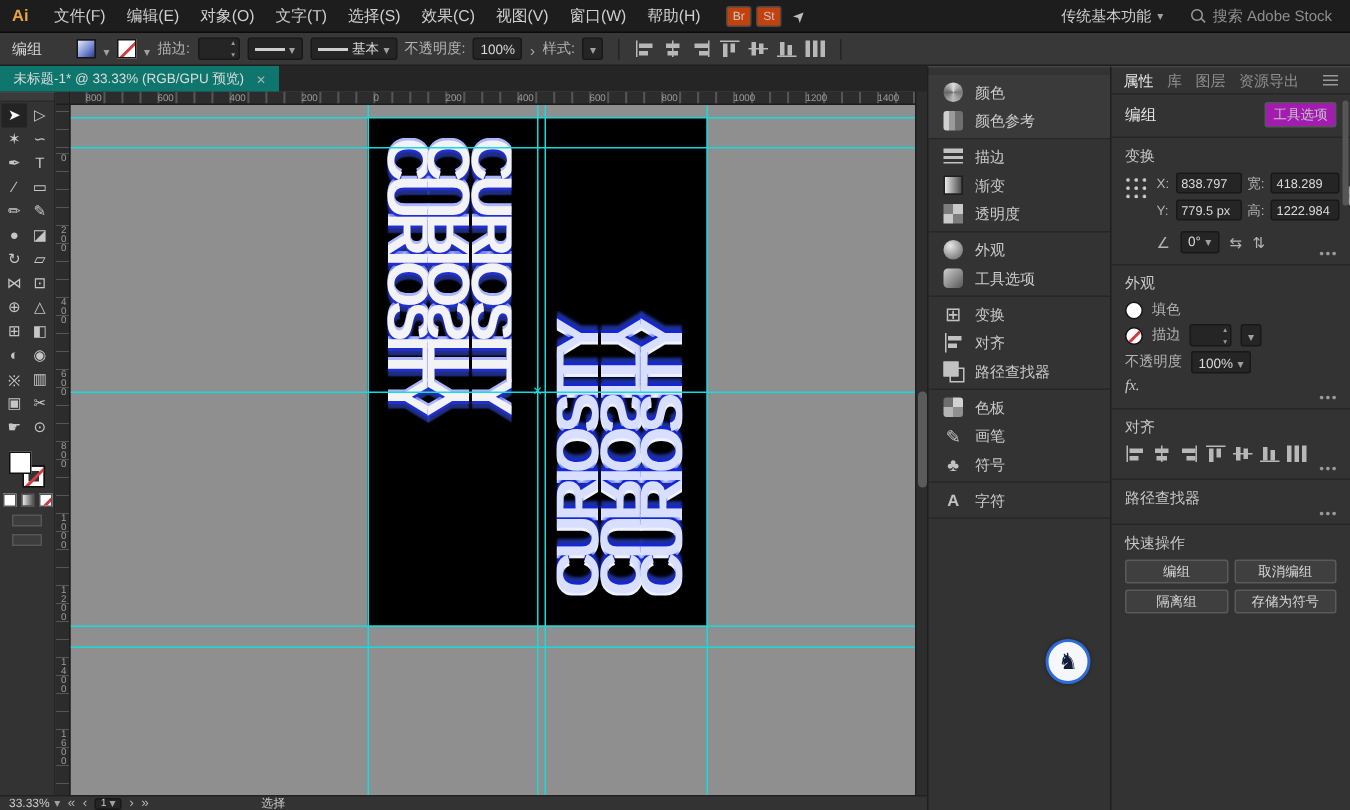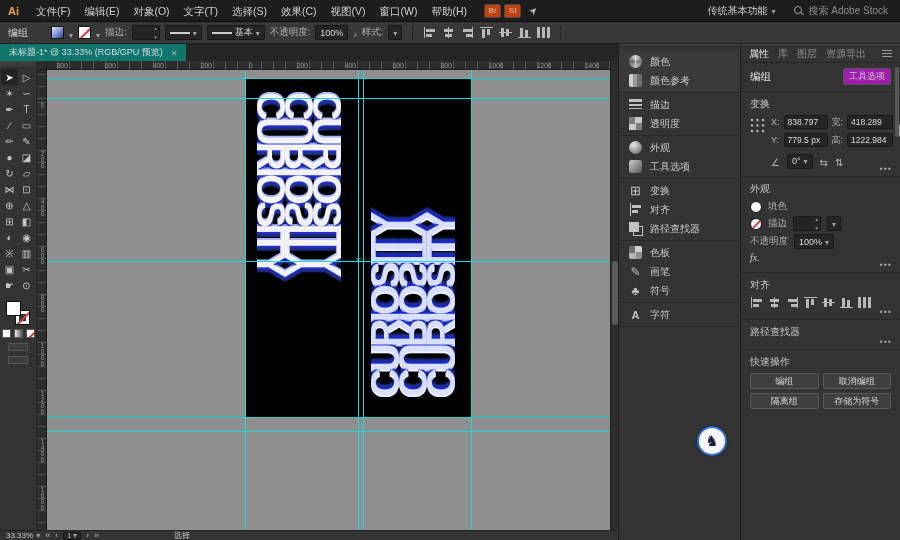--- a/index.html
+++ b/index.html
@@ -382,20 +382,24 @@
             <span class="ic ic-color-guide"></span>
             <span class="pl-label">颜色参考</span>
           </div>
         </div>
         <div class="pl-group">
           <div class="pl-item">
             <span class="ic ic-stroke"></span>
             <span class="pl-label">描边</span>
           </div>
           <div class="pl-item">
+            <span class="ic ic-gradient"></span>
+            <span class="pl-label">渐变</span>
+          </div>
+          <div class="pl-item">
             <span class="ic ic-transparency"></span>
             <span class="pl-label">透明度</span>
           </div>
         </div>
         <div class="pl-group">
           <div class="pl-item">
             <span class="ic ic-appearance"></span>
             <span class="pl-label">外观</span>
           </div>
           <div class="pl-item">

